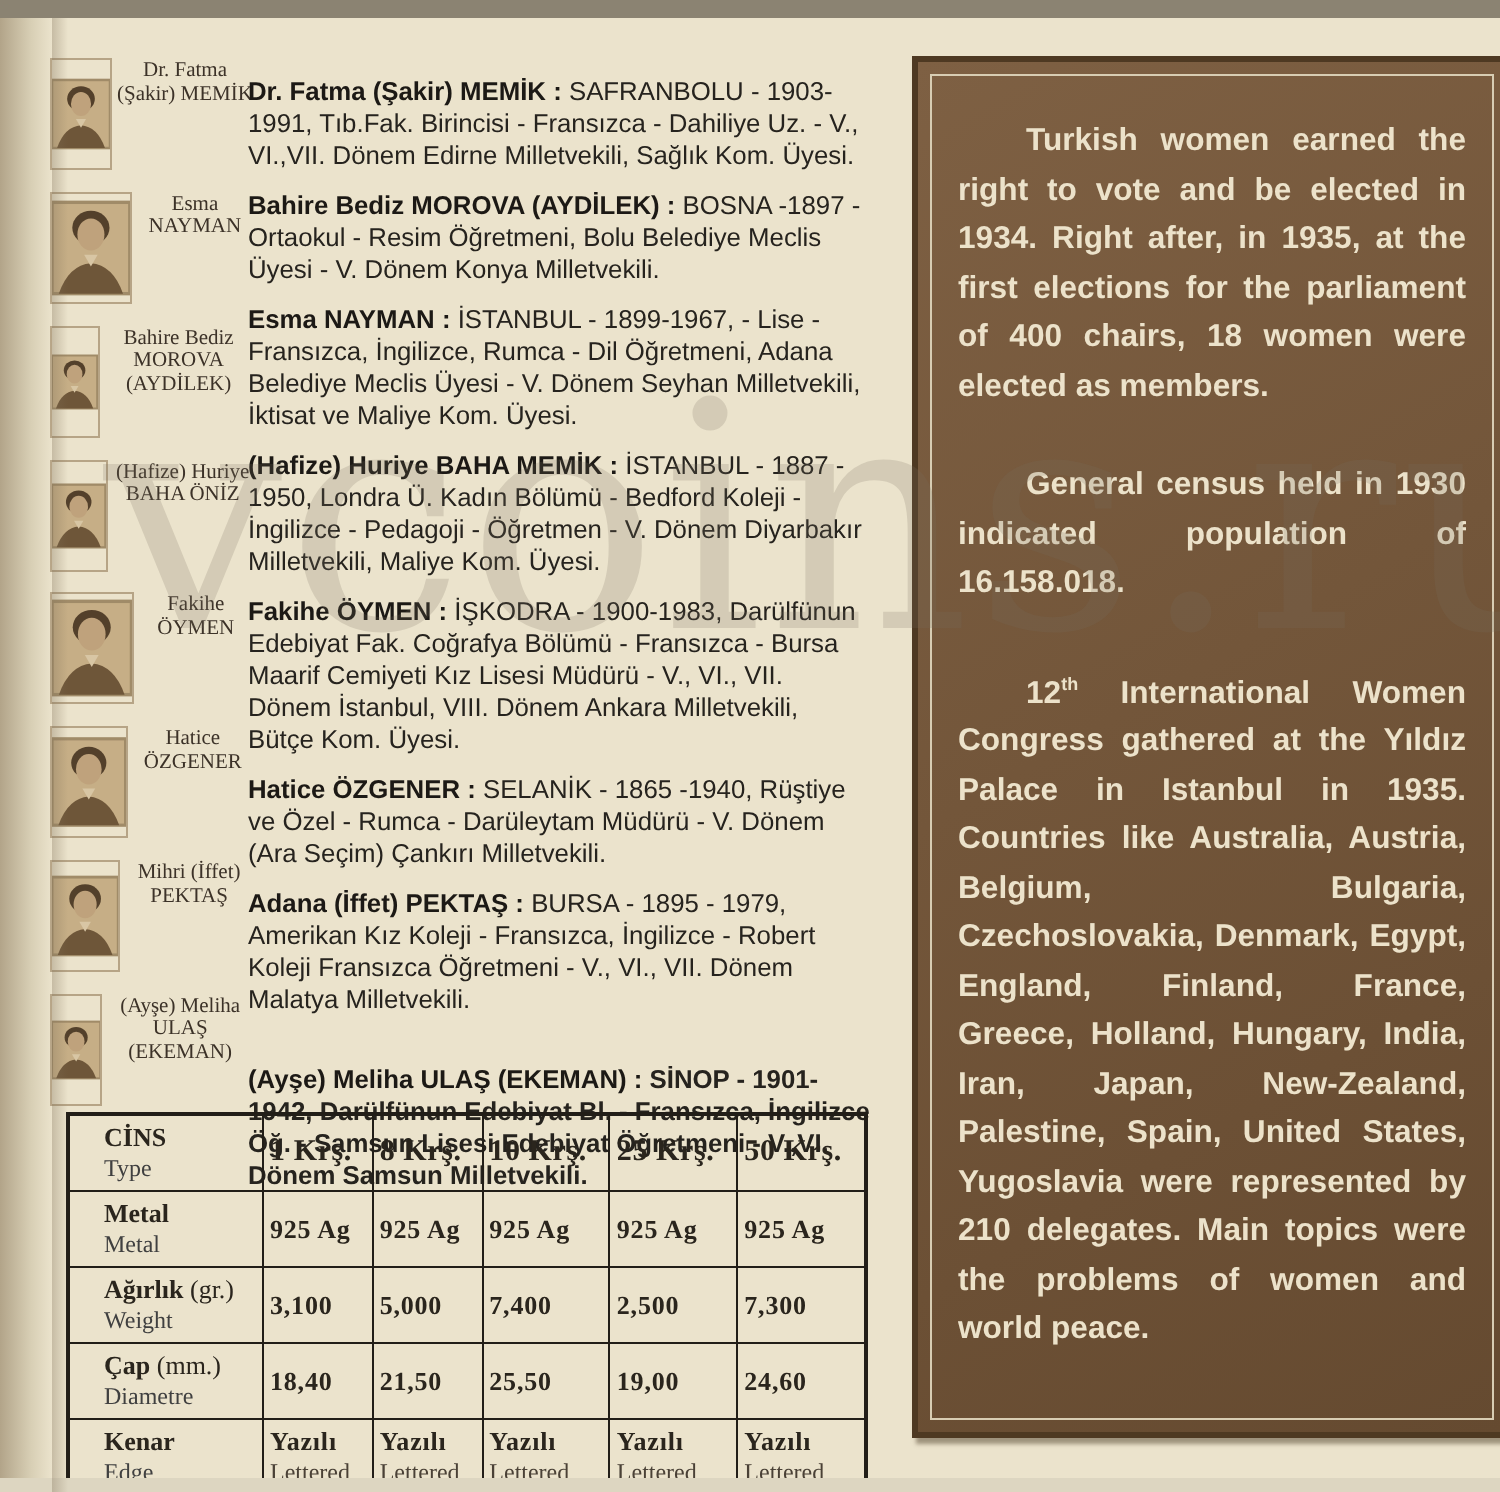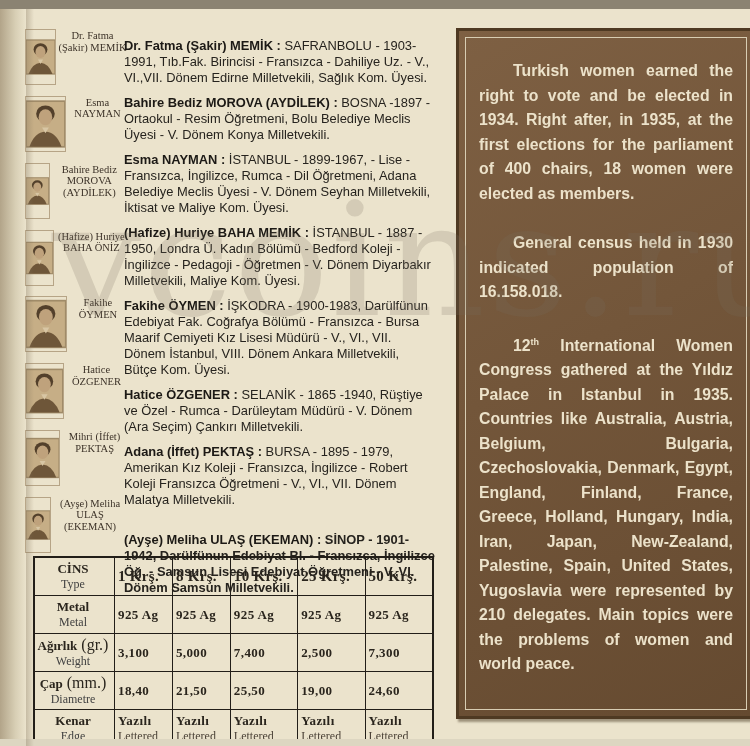--- a/index.html
+++ b/index.html
@@ -28,23 +28,23 @@
   .bios{position:absolute;left:124px;top:38px;width:311px;display:flex;flex-direction:column;gap:9px;z-index:2;}
   .bios p{margin:0;font-size:12.9px;line-height:1.24;color:#26231e;}
   .bios p:last-child{margin-top:15px;font-weight:bold;}
   .bios b{color:#1c1915;}
 
   
   table.spec{position:absolute;left:33px;top:556px;width:401px;z-index:2;
     border-collapse:collapse;border:2.5px solid #221e18;
     font-family:"Liberation Serif",serif;color:#2a251d;}
   table.spec th,table.spec td{border:1.5px solid #221e18;padding:2px 3px;text-align:left;}
-  table.spec td.lab,table.spec th.lab{text-align:center;width:76px;padding-left:0;}
+  table.spec td.lab,table.spec th.lab{text-align:left;width:76px;padding-left:17px;}
   .lab-tr{font-weight:bold;font-size:13px;}
-  .lab-tr .note{font-weight:normal;font-size:16px;}
+  .lab-tr .note{font-weight:normal;font-size:13px;}
   .lab-en{font-weight:normal;font-size:12px;color:#404040;}
   th.coin-col{font-size:15px;font-weight:bold;letter-spacing:.3px;height:33px;}
   td.val{font-weight:bold;font-size:13px;height:33px;letter-spacing:.4px;}
   td.val .sub{display:block;font-weight:normal;font-size:12px;color:#4a4136;letter-spacing:0;}
 
   
   .panel{position:absolute;left:456px;top:28px;width:294px;height:685px;z-index:2;
     background:linear-gradient(150deg,#7e6043 0%,#73563a 45%,#654a30 100%);
     border:3px solid #4e3922;box-shadow:2px 3px 2px rgba(95,80,58,.55);}
   .panel::before{content:"";position:absolute;inset:6px;border:1.5px solid #d8cdb3;pointer-events:none;}

